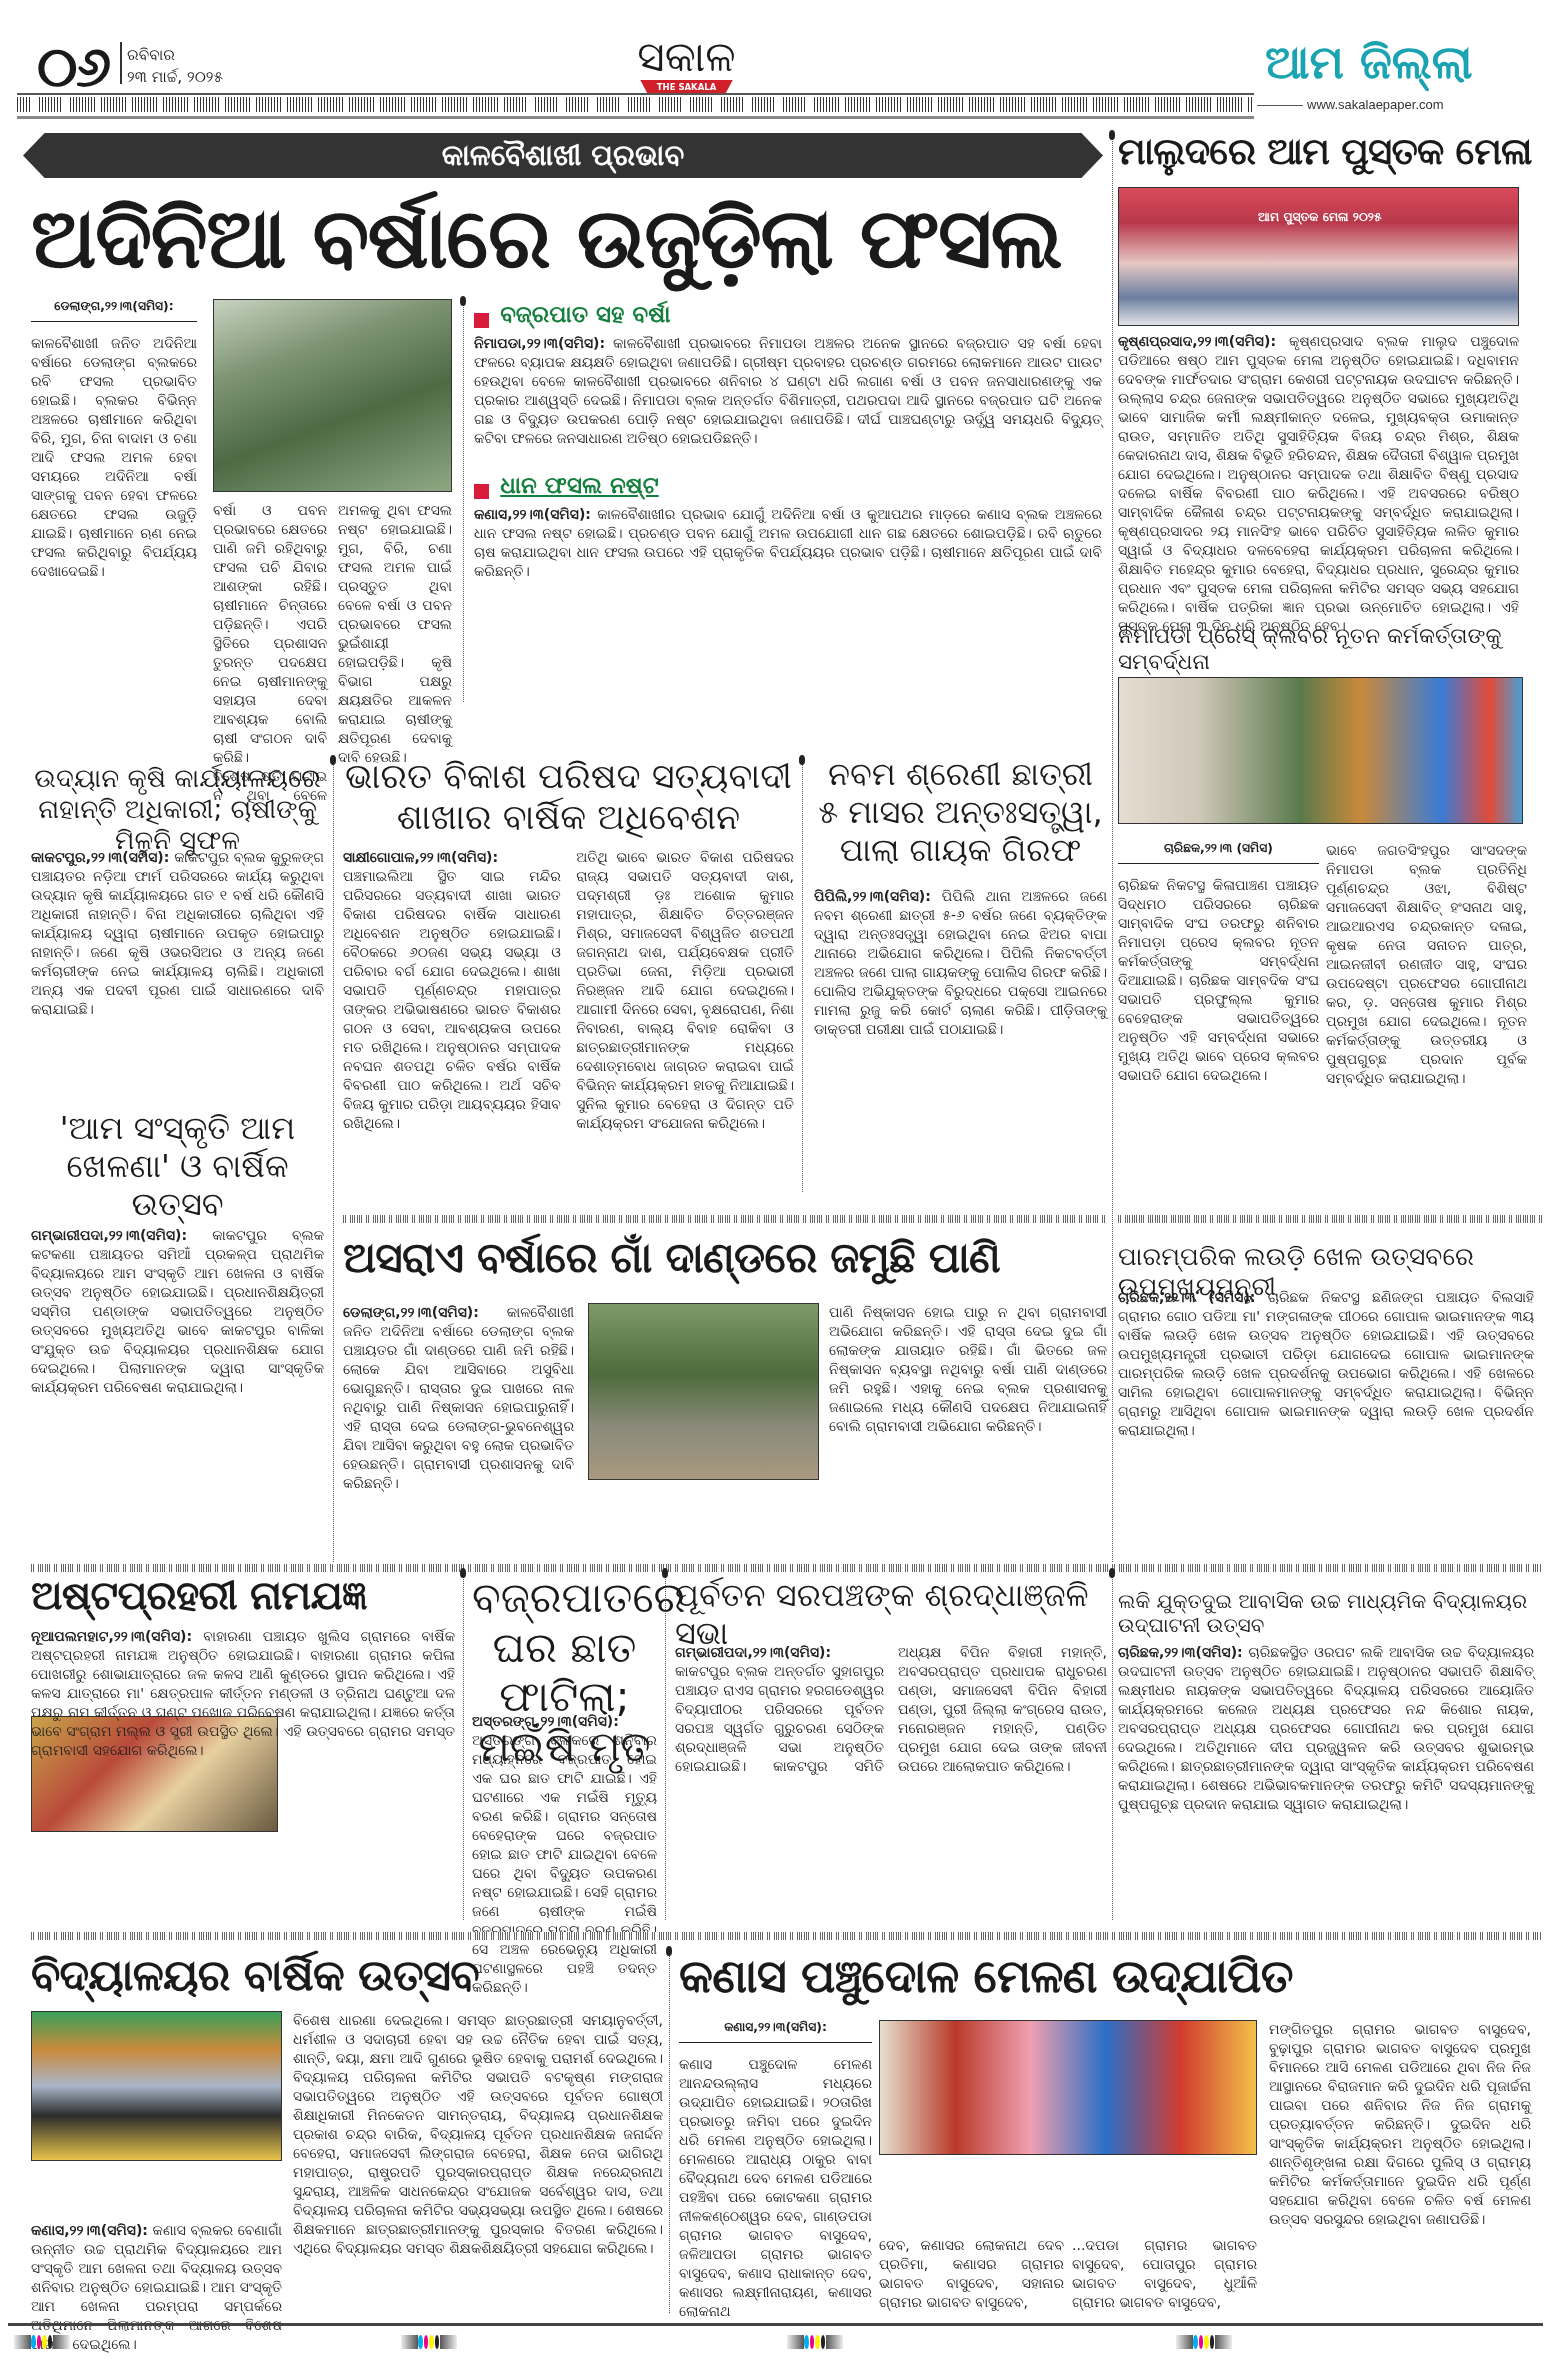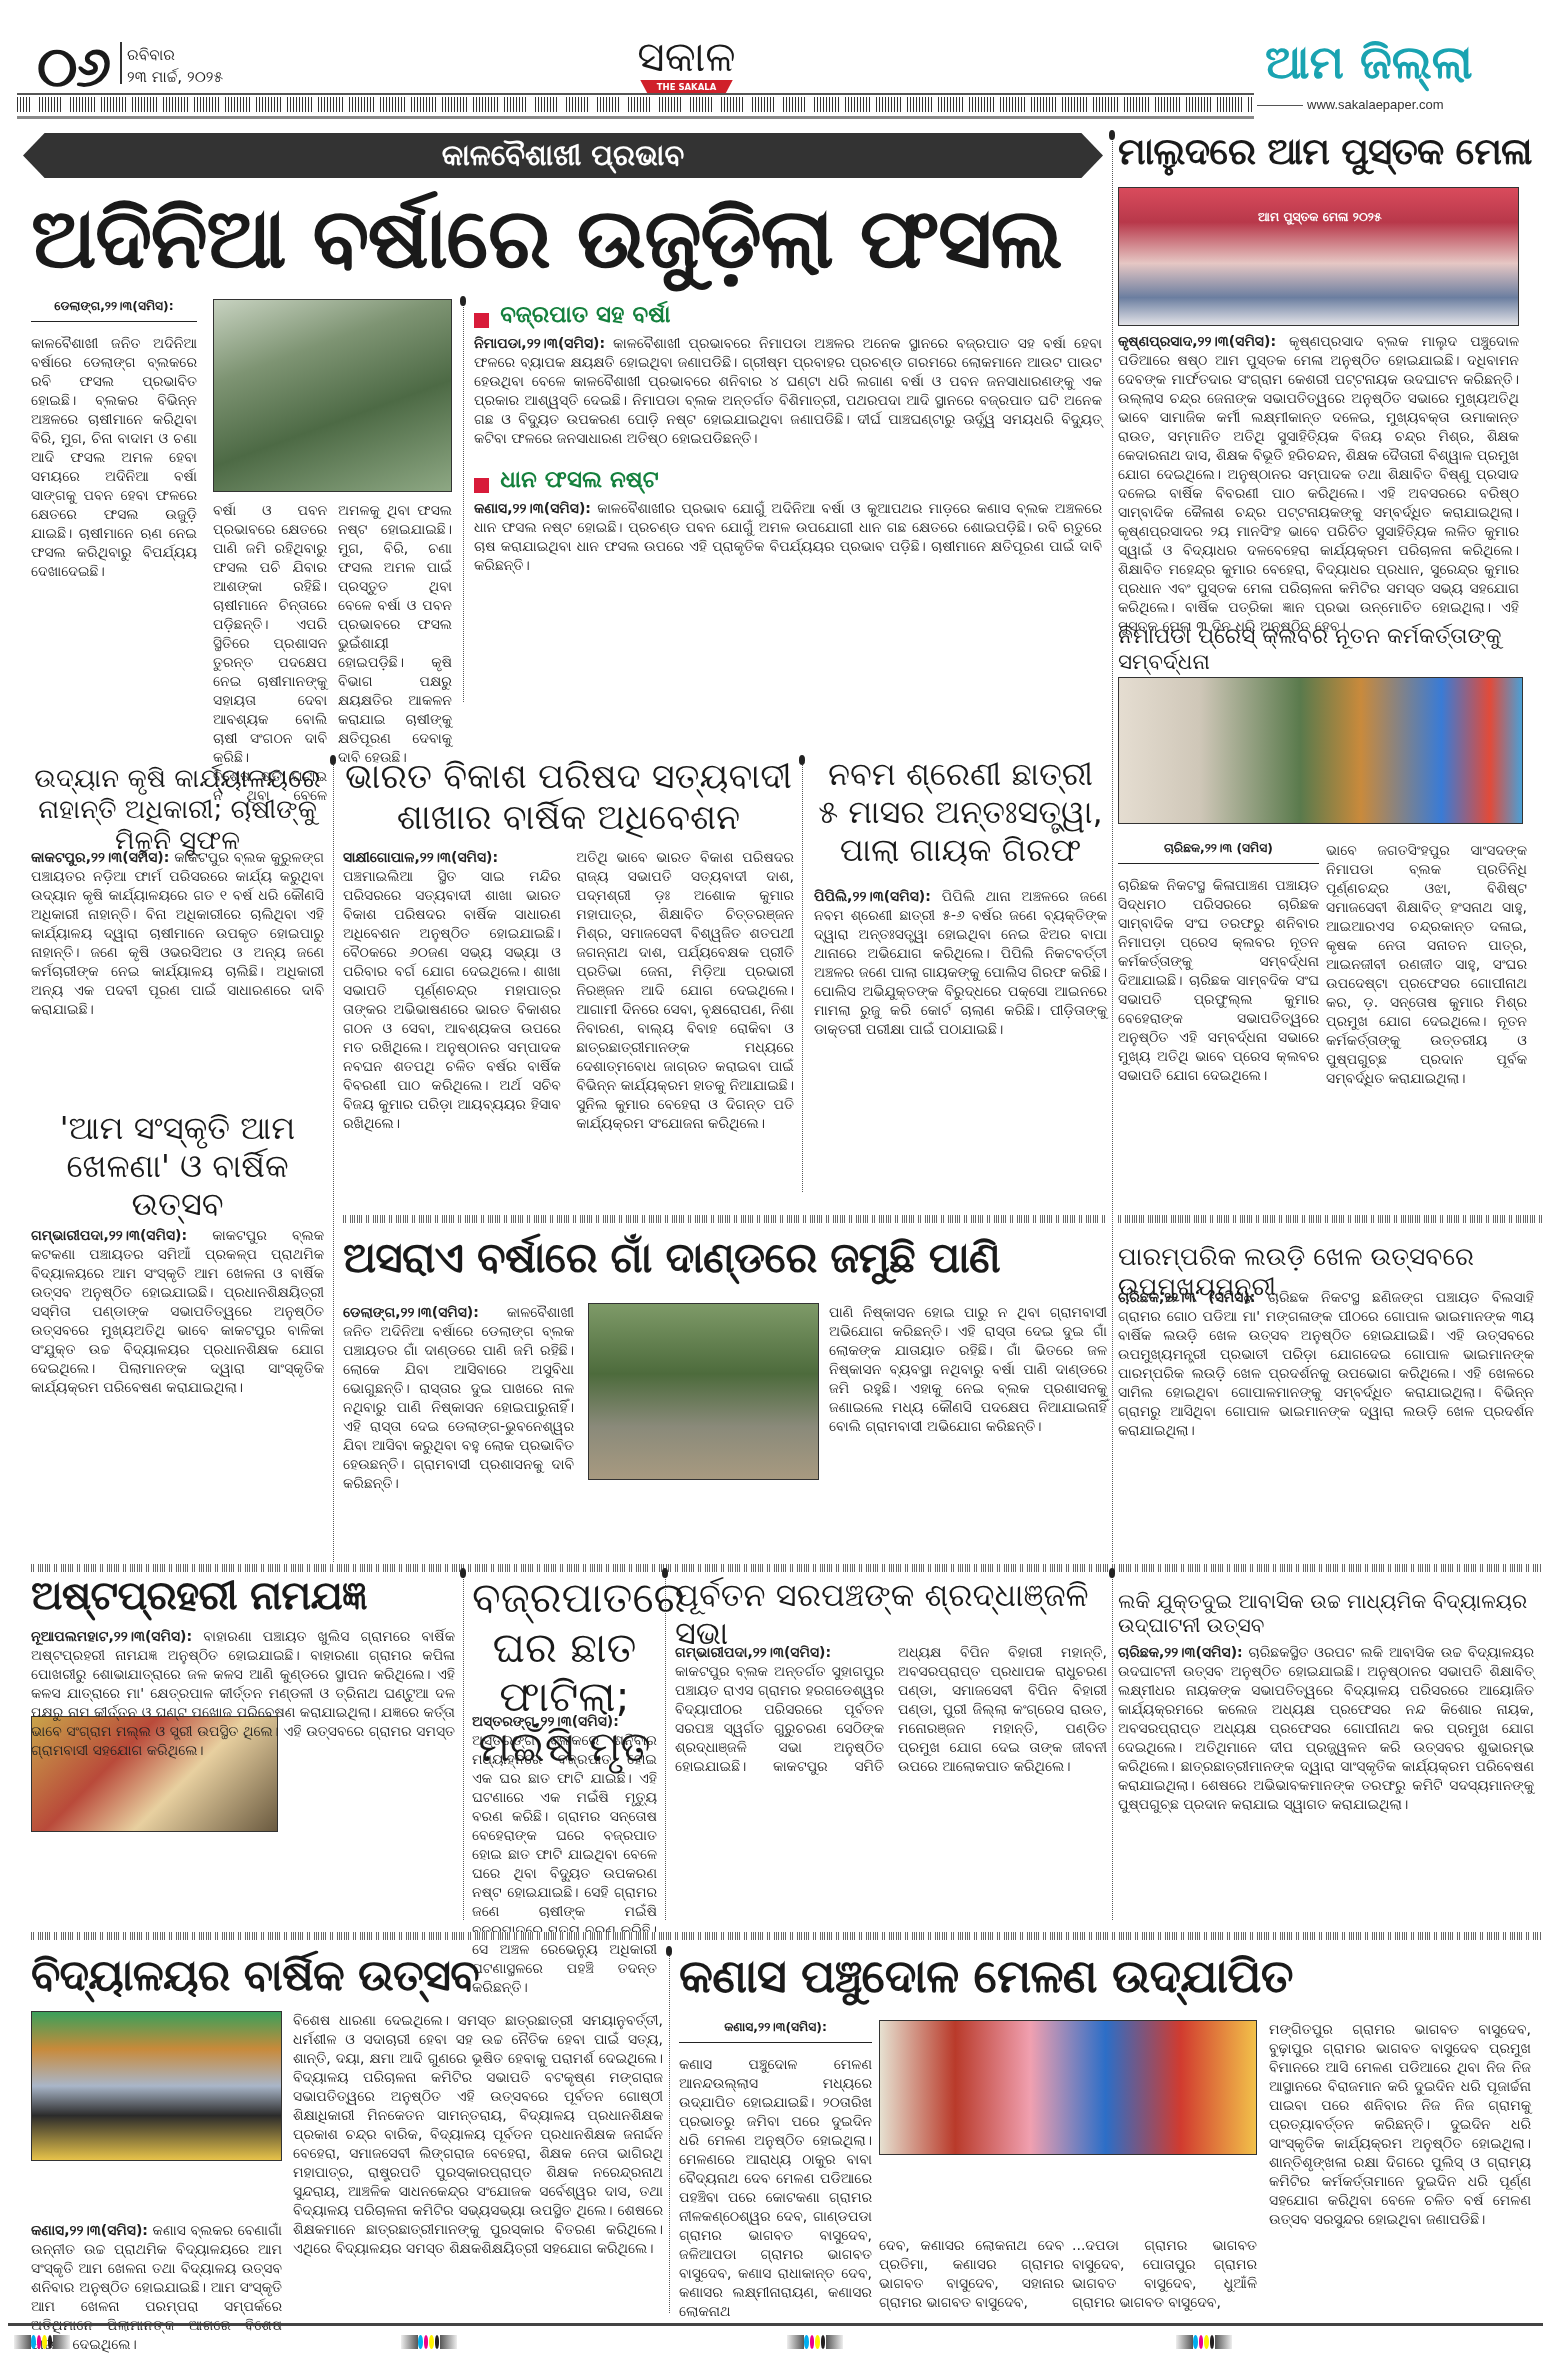--- a/index.html
+++ b/index.html
@@ -71,21 +71,21 @@
 </div>
 
 <div class="vdots" style="left:463px; top:301px; height:401px;"></div>
 
 <div class="abs" style="left:474px; top:301px; width:628px;">
   <div class="sub-head">
       <span class="sq"></span>
       <span>ବଜ୍ରପାତ ସହ ବର୍ଷା</span>
     </div>
   <div class="body-text" style="margin-top:6.2px;"><span class="dateline">ନିମାପଡା,୨୨।୩(ସମିସ):</span> <span>କାଳବୈଶାଖୀ ପ୍ରଭାବରେ ନିମାପଡା ଅଞ୍ଚଳର ଅନେକ ସ୍ଥାନରେ ବଜ୍ରପାତ ସହ ବର୍ଷା ହେବା ଫଳରେ ବ୍ୟାପକ କ୍ଷୟକ୍ଷତି ହୋଇଥିବା ଜଣାପଡିଛି। ଗ୍ରୀଷ୍ମ ପ୍ରବାହର ପ୍ରଚଣ୍ଡ ଗରମରେ ଲୋକମାନେ ଆଉଟ ପାଉଟ ହେଉଥିବା ବେଳେ କାଳବୈଶାଖୀ ପ୍ରଭାବରେ ଶନିବାର ୪ ଘଣ୍ଟା ଧରି ଲଗାଣ ବର୍ଷା ଓ ପବନ ଜନସାଧାରଣଙ୍କୁ ଏକ ପ୍ରକାର ଆଶ୍ୱସ୍ତି ଦେଇଛି। ନିମାପଡା ବ୍ଲକ ଅନ୍ତର୍ଗତ ବିଶିମାତ୍ରୀ, ପଥରପଦା ଆଦି ସ୍ଥାନରେ ବଜ୍ରପାତ ଘଟି ଅନେକ ଗଛ ଓ ବିଦ୍ୟୁତ ଉପକରଣ ପୋଡ଼ି ନଷ୍ଟ ହୋଇଯାଇଥିବା ଜଣାପଡିଛି। ଦୀର୍ଘ ପାଞ୍ଚଘଣ୍ଟାରୁ ଊର୍ଦ୍ଧ୍ୱ ସମୟଧରି ବିଦ୍ୟୁତ୍ କଟିବା ଫଳରେ ଜନସାଧାରଣ ଅତିଷ୍ଠ ହୋଇପଡିଛନ୍ତି।</span></div>
-  <div class="sub-head" style="margin-top:18px;">
+  <div class="sub-head" style="margin-top:24px;text-decoration:underline;">
       <span class="sq"></span>
       <span>ଧାନ ଫସଲ ନଷ୍ଟ</span>
     </div>
   <div class="body-text" style="margin-top:6.2px;"><span class="dateline">କଣାସ,୨୨।୩(ସମିସ):</span> <span>କାଳବୈଶାଖୀର ପ୍ରଭାବ ଯୋଗୁଁ ଅଦିନିଆ ବର୍ଷା ଓ କୁଆପଥର ମାଡ଼ରେ କଣାସ ବ୍ଲକ ଅଞ୍ଚଳରେ ଧାନ ଫସଲ ନଷ୍ଟ ହୋଇଛି। ପ୍ରଚଣ୍ଡ ପବନ ଯୋଗୁଁ ଅମଳ ଉପଯୋଗୀ ଧାନ ଗଛ କ୍ଷେତରେ ଶୋଇପଡ଼ିଛି। ରବି ଋତୁରେ ଚାଷ କରାଯାଇଥିବା ଧାନ ଫସଲ ଉପରେ ଏହି ପ୍ରାକୃତିକ ବିପର୍ଯ୍ୟୟର ପ୍ରଭାବ ପଡ଼ିଛି। ଚାଷୀମାନେ କ୍ଷତିପୂରଣ ପାଇଁ ଦାବି କରିଛନ୍ତି।</span></div>
 </div>
 
 <div class="vdots" style="left:1112px; top:135px; height:1427px;"></div>
 
 <div class="abs h-lg" style="left:1118px; top:131px; width:424px; font-size:37px;">ମାଲୁଦରେ ଆମ ପୁସ୍ତକ ମେଳା</div>
 <div class="photo" style="left:1118px; top:187px; width:401px; height:139px; background: linear-gradient(180deg,#d94b5c 0%,#b8384a 25%,#e6c7c4 55%,#6b7ea0 80%,#e3e3e8 100%);">

